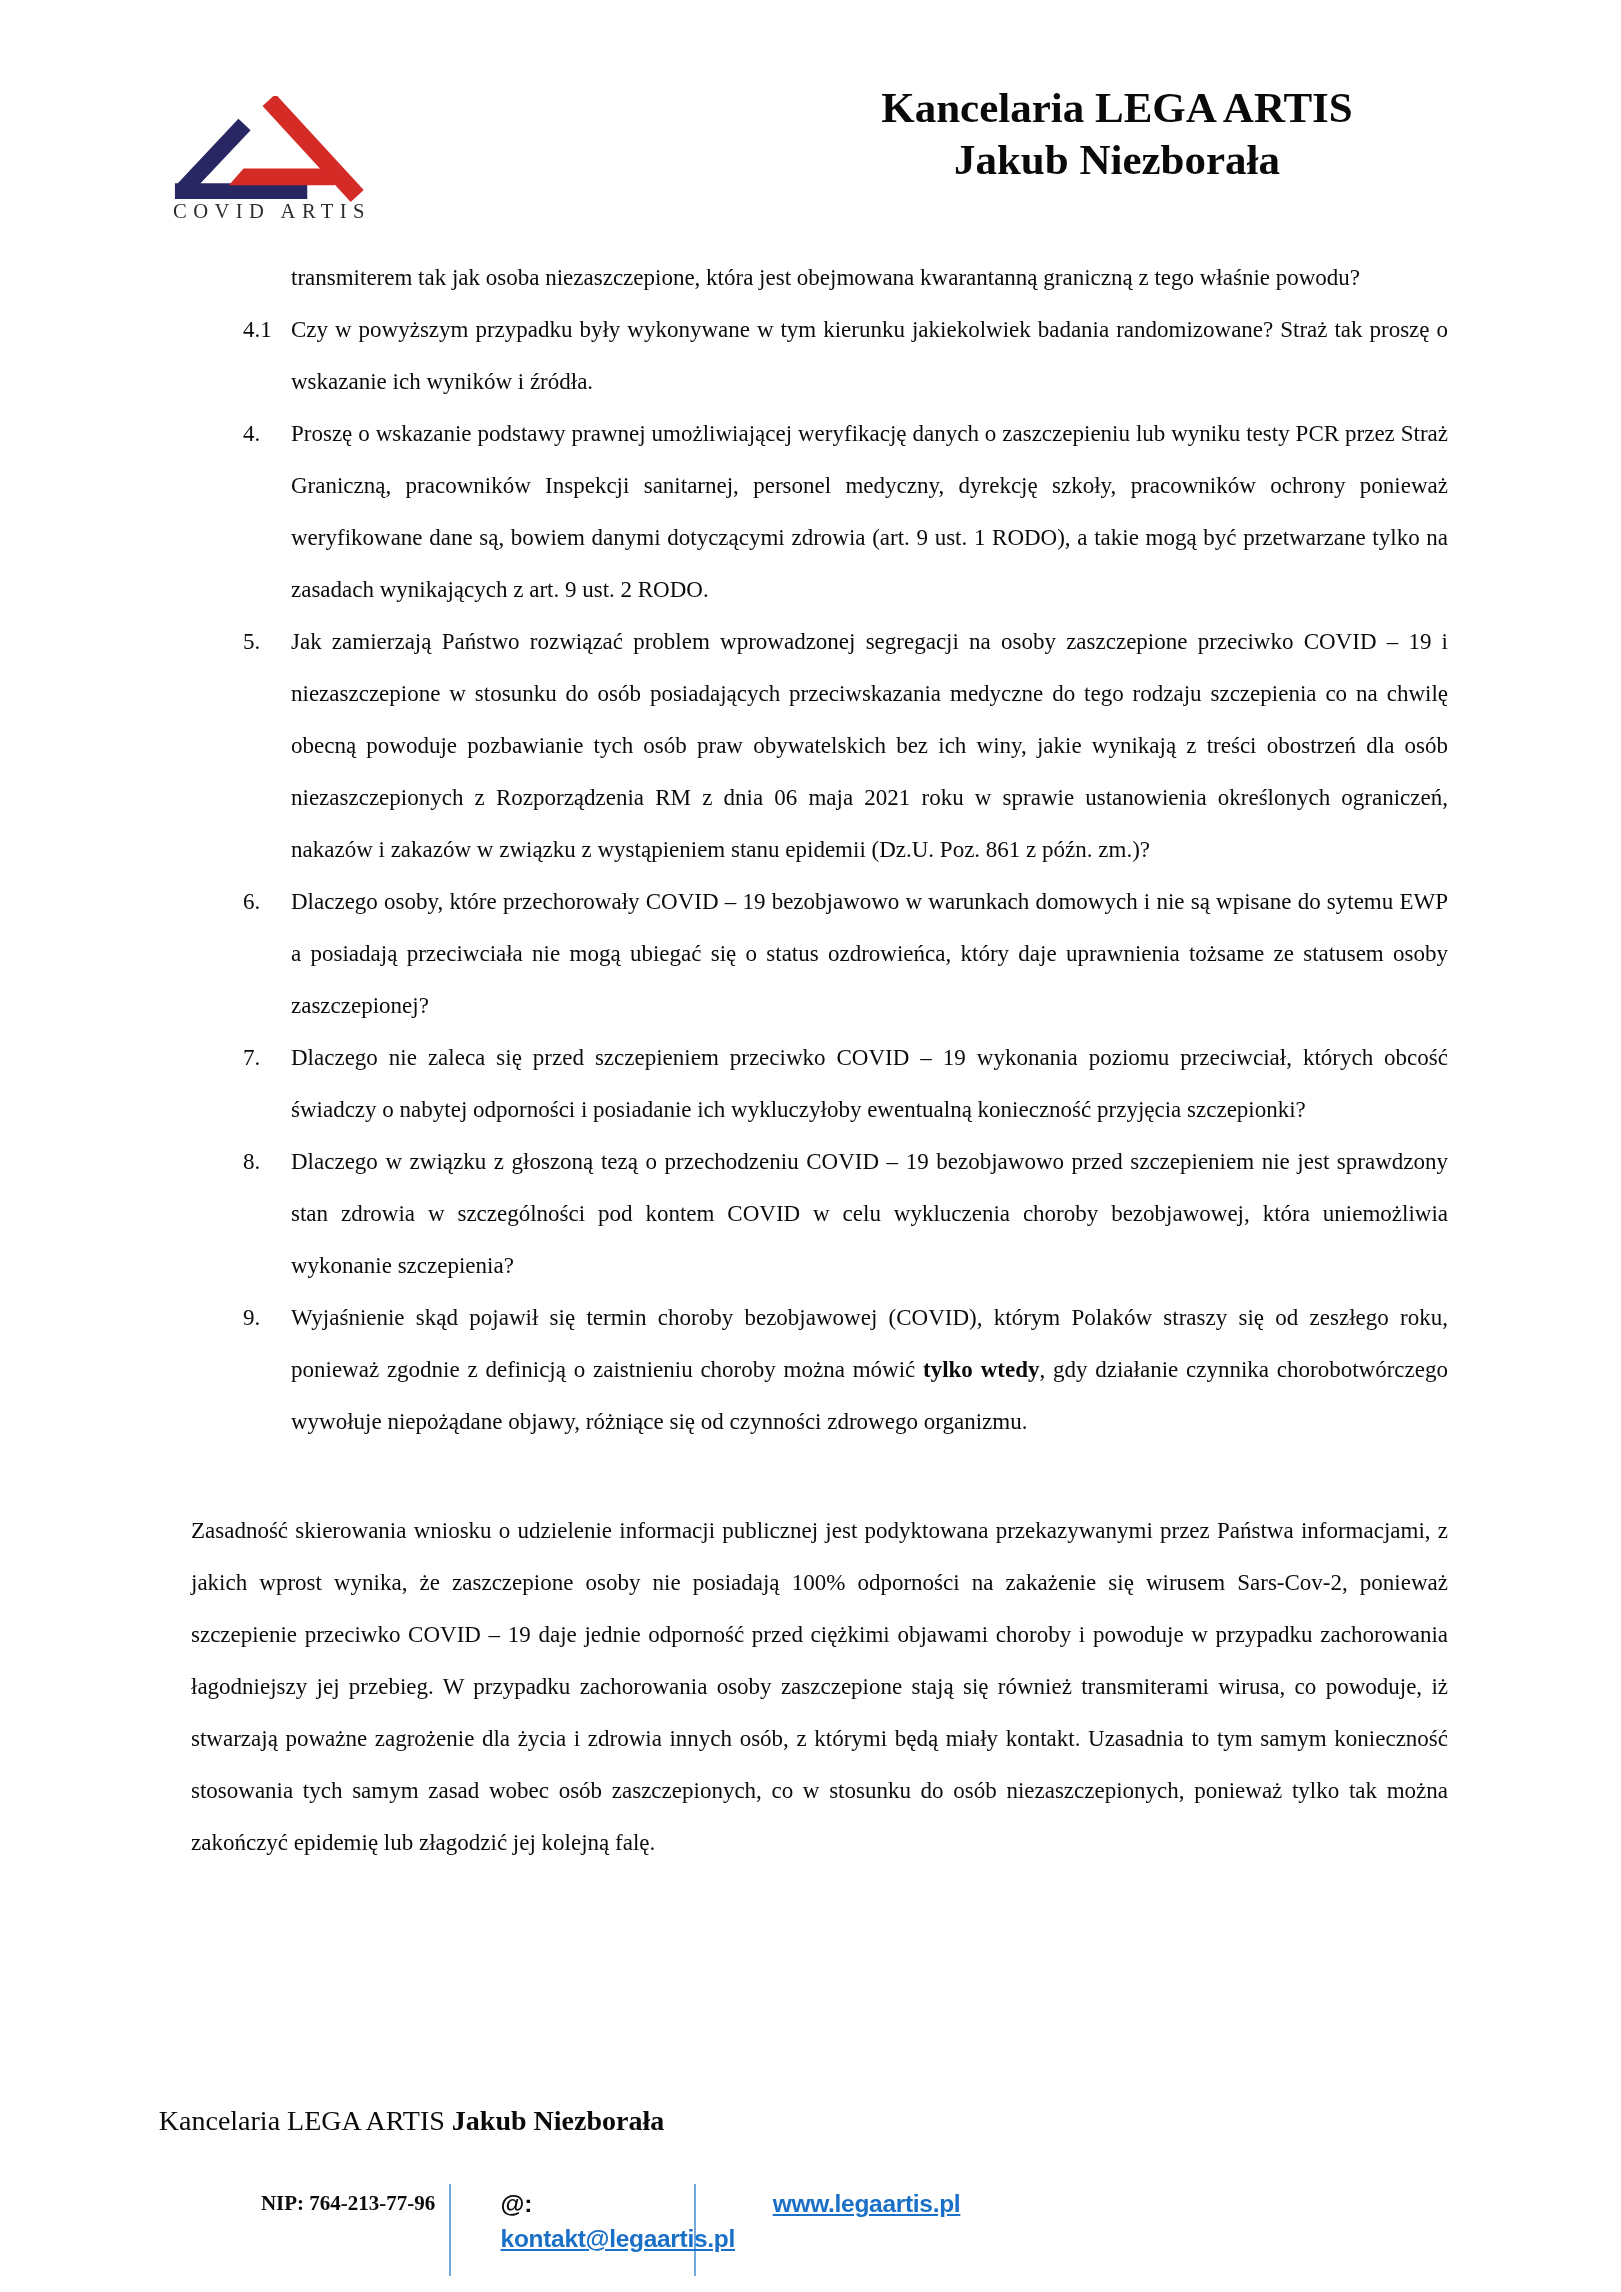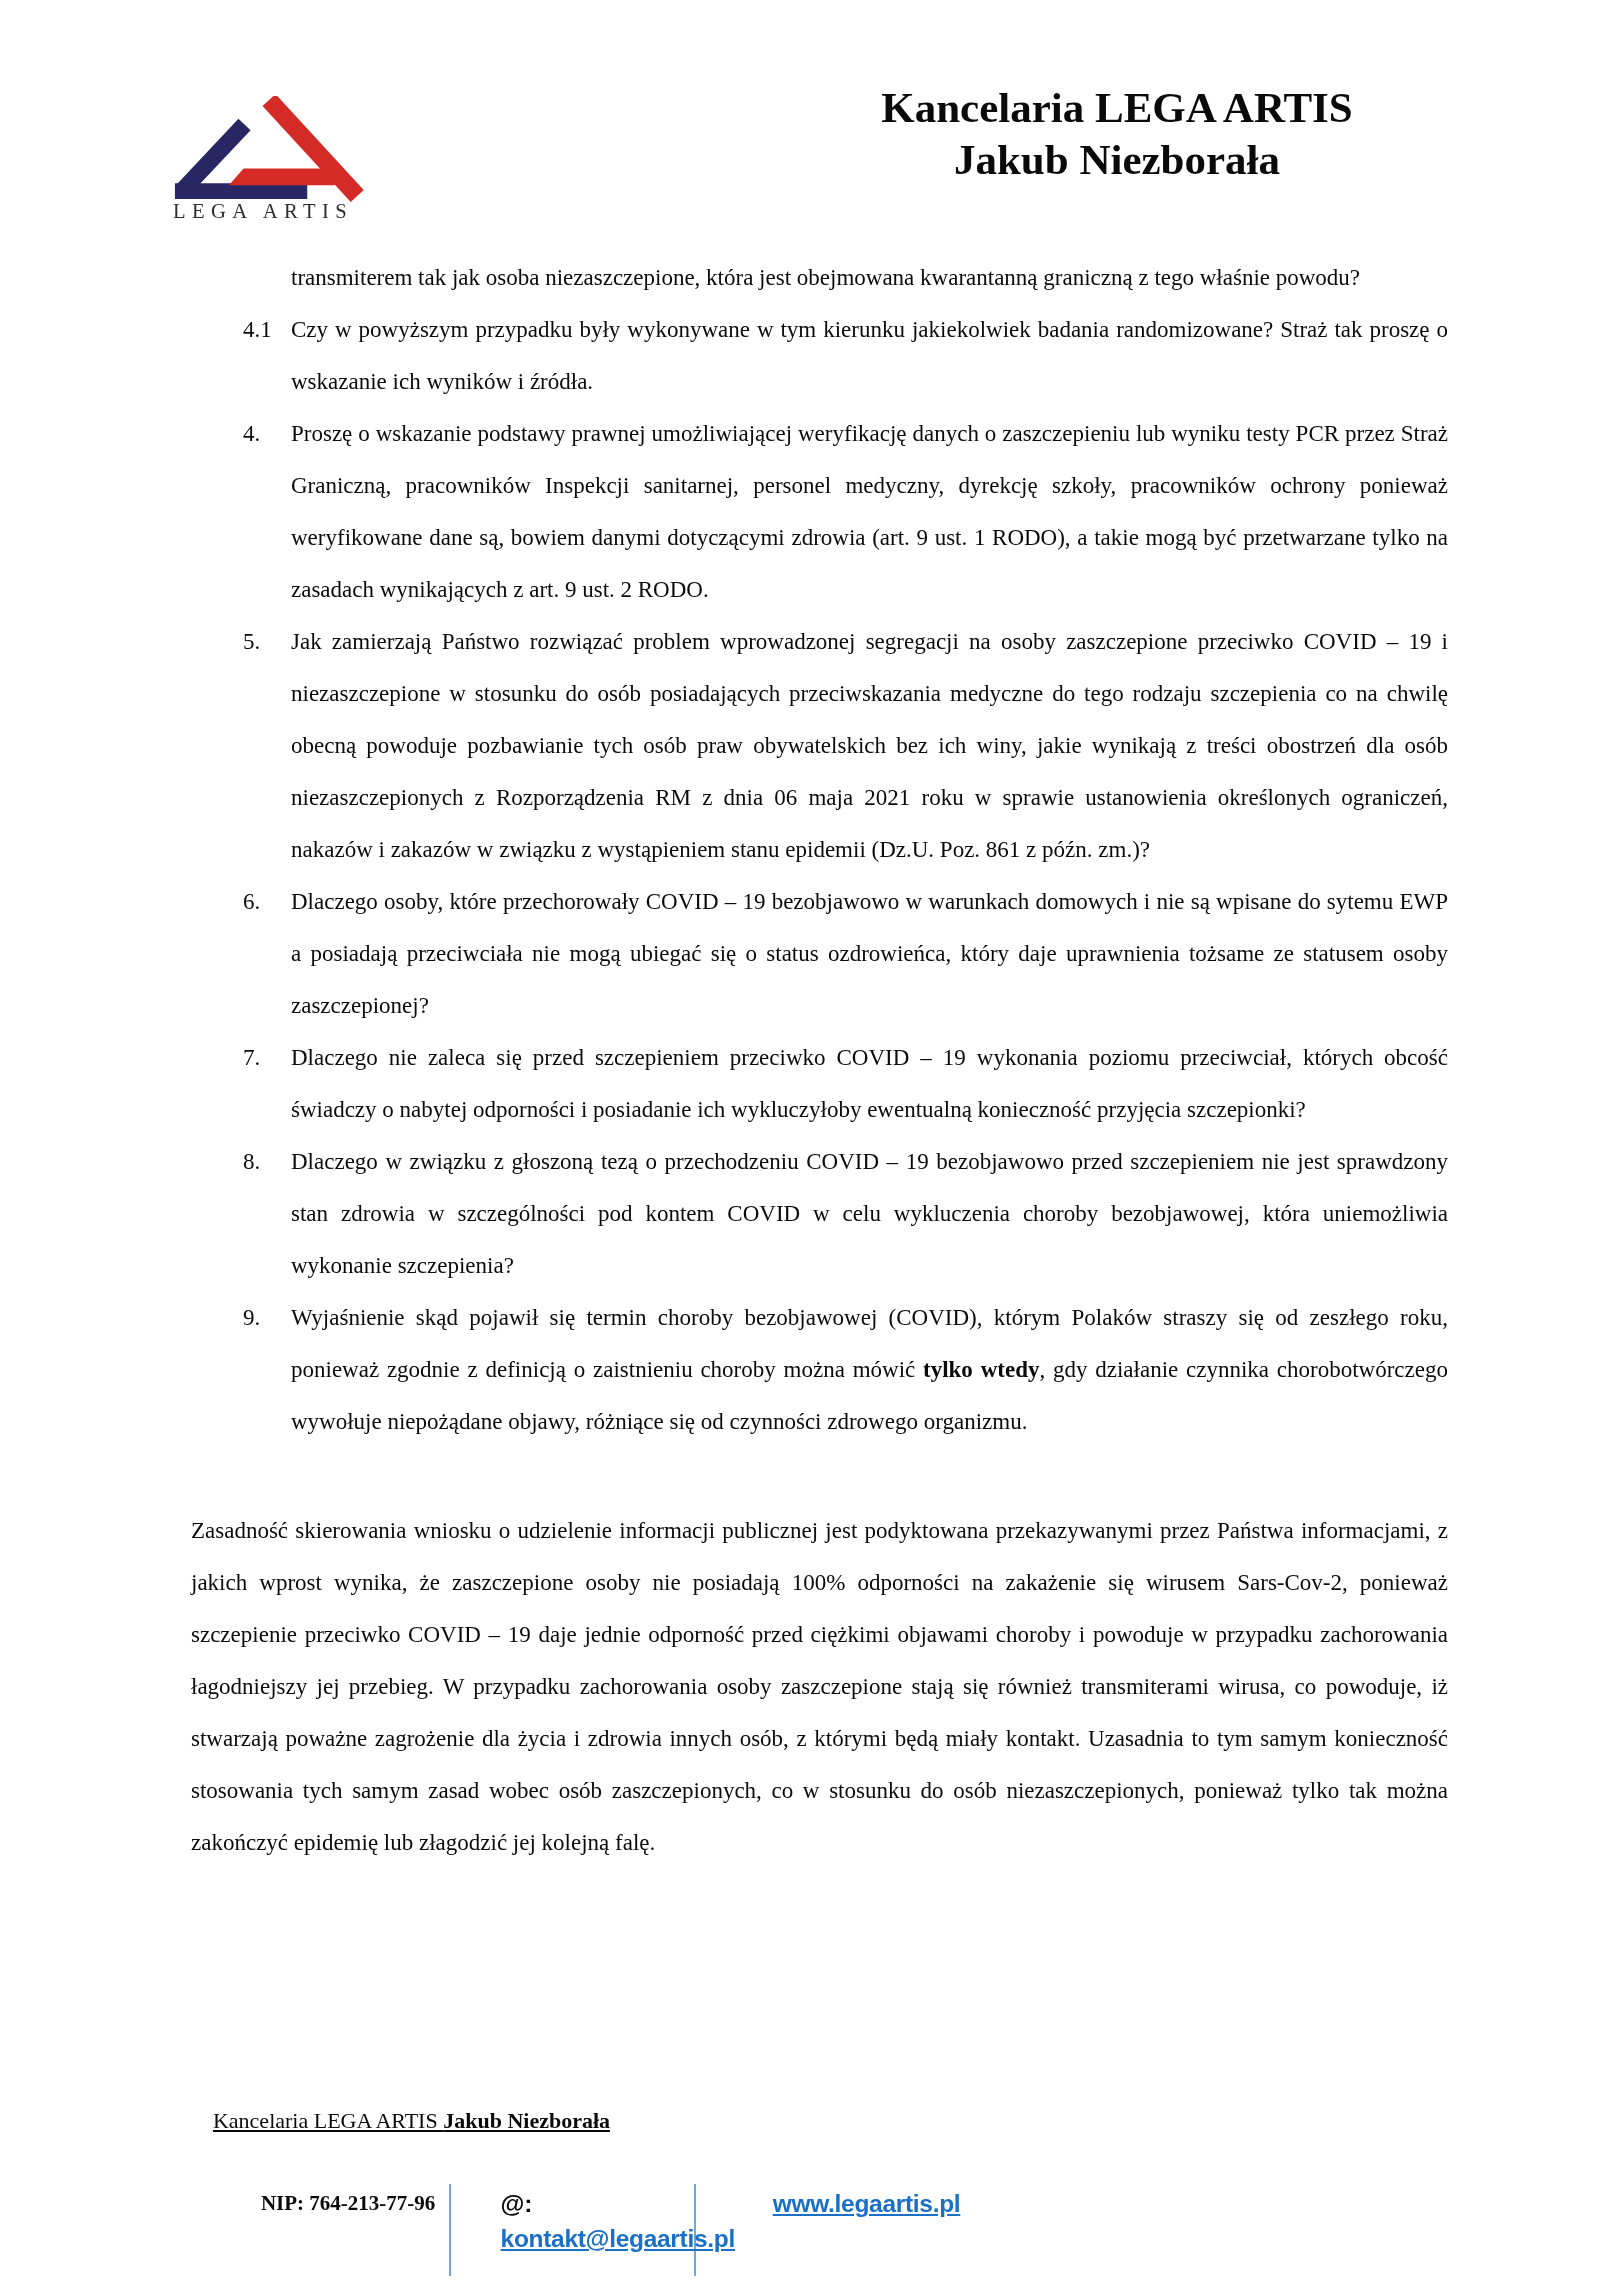--- a/index.html
+++ b/index.html
@@ -32,21 +32,21 @@
     font-size:23px; line-height:52px; text-align:justify;
   }
   .item { position:relative; padding-left:100px; }
   .item .num { position:absolute; left:52px; top:0; }
   .closing { margin-top:57px; text-align:justify; }
 
   
   .footer { position:absolute; left:127px; top:2086px; width:1366px; }
   .f-row1 {
     display:grid; grid-template-columns:569px 1fr;
-    margin-top:13.7px; height:65px; font-size:22px; line-height:33px;text-decoration:underline;
+    margin-top:13.7px; height:65px; font-size:28px; line-height:33px;
   }
   .f-row1 .firm-cell { text-align:center; padding-top:3.9px; }
   .f-row1 .addr-cell {
     padding:3.9px 0 0 19.6px; font-weight:bold;
     border-left:2px solid; text-align:left;
   }
   .f-row2 {
     display:grid; grid-template-columns:324px 245px 341px 1fr;
     margin-top:19.6px; height:92px;
     font-family:"Liberation Sans", sans-serif;
@@ -69,21 +69,21 @@
 <div class="page">
 
   <div class="letterhead">
     <div class="logo">
       <svg width="196" height="108" viewBox="0 0 200 110">
         <line x1="74" y1="29" x2="9" y2="98" stroke-width="17" stroke="#282763"></line>
         <line x1="3" y1="97" x2="138" y2="97" stroke-width="16" stroke="#282763"></line>
         <line x1="99" y1="4" x2="189" y2="102" stroke-width="18" stroke="#d52b27"></line>
         <path d="M 58 91 L 73 74 L 166 74 L 166 91 Z" fill="#d52b27"></path>
       </svg>
-      <div class="logo-wordmark">LEGA ARTIS</div>
+      <div class="logo-wordmark">COVID ARTIS</div>
     </div>
     <div class="title-block">
       <div>Kancelaria LEGA ARTIS</div>
       <div>Jakub Niezborała</div>
     </div>
   </div>
 
   <div class="content">
     <div id="question-list">
         <div class="item"><span class="num"></span><span class="txt"><span>transmiterem tak jak osoba niezaszczepione, która jest obejmowana kwarantanną graniczną z tego właśnie powodu?</span></span></div>

